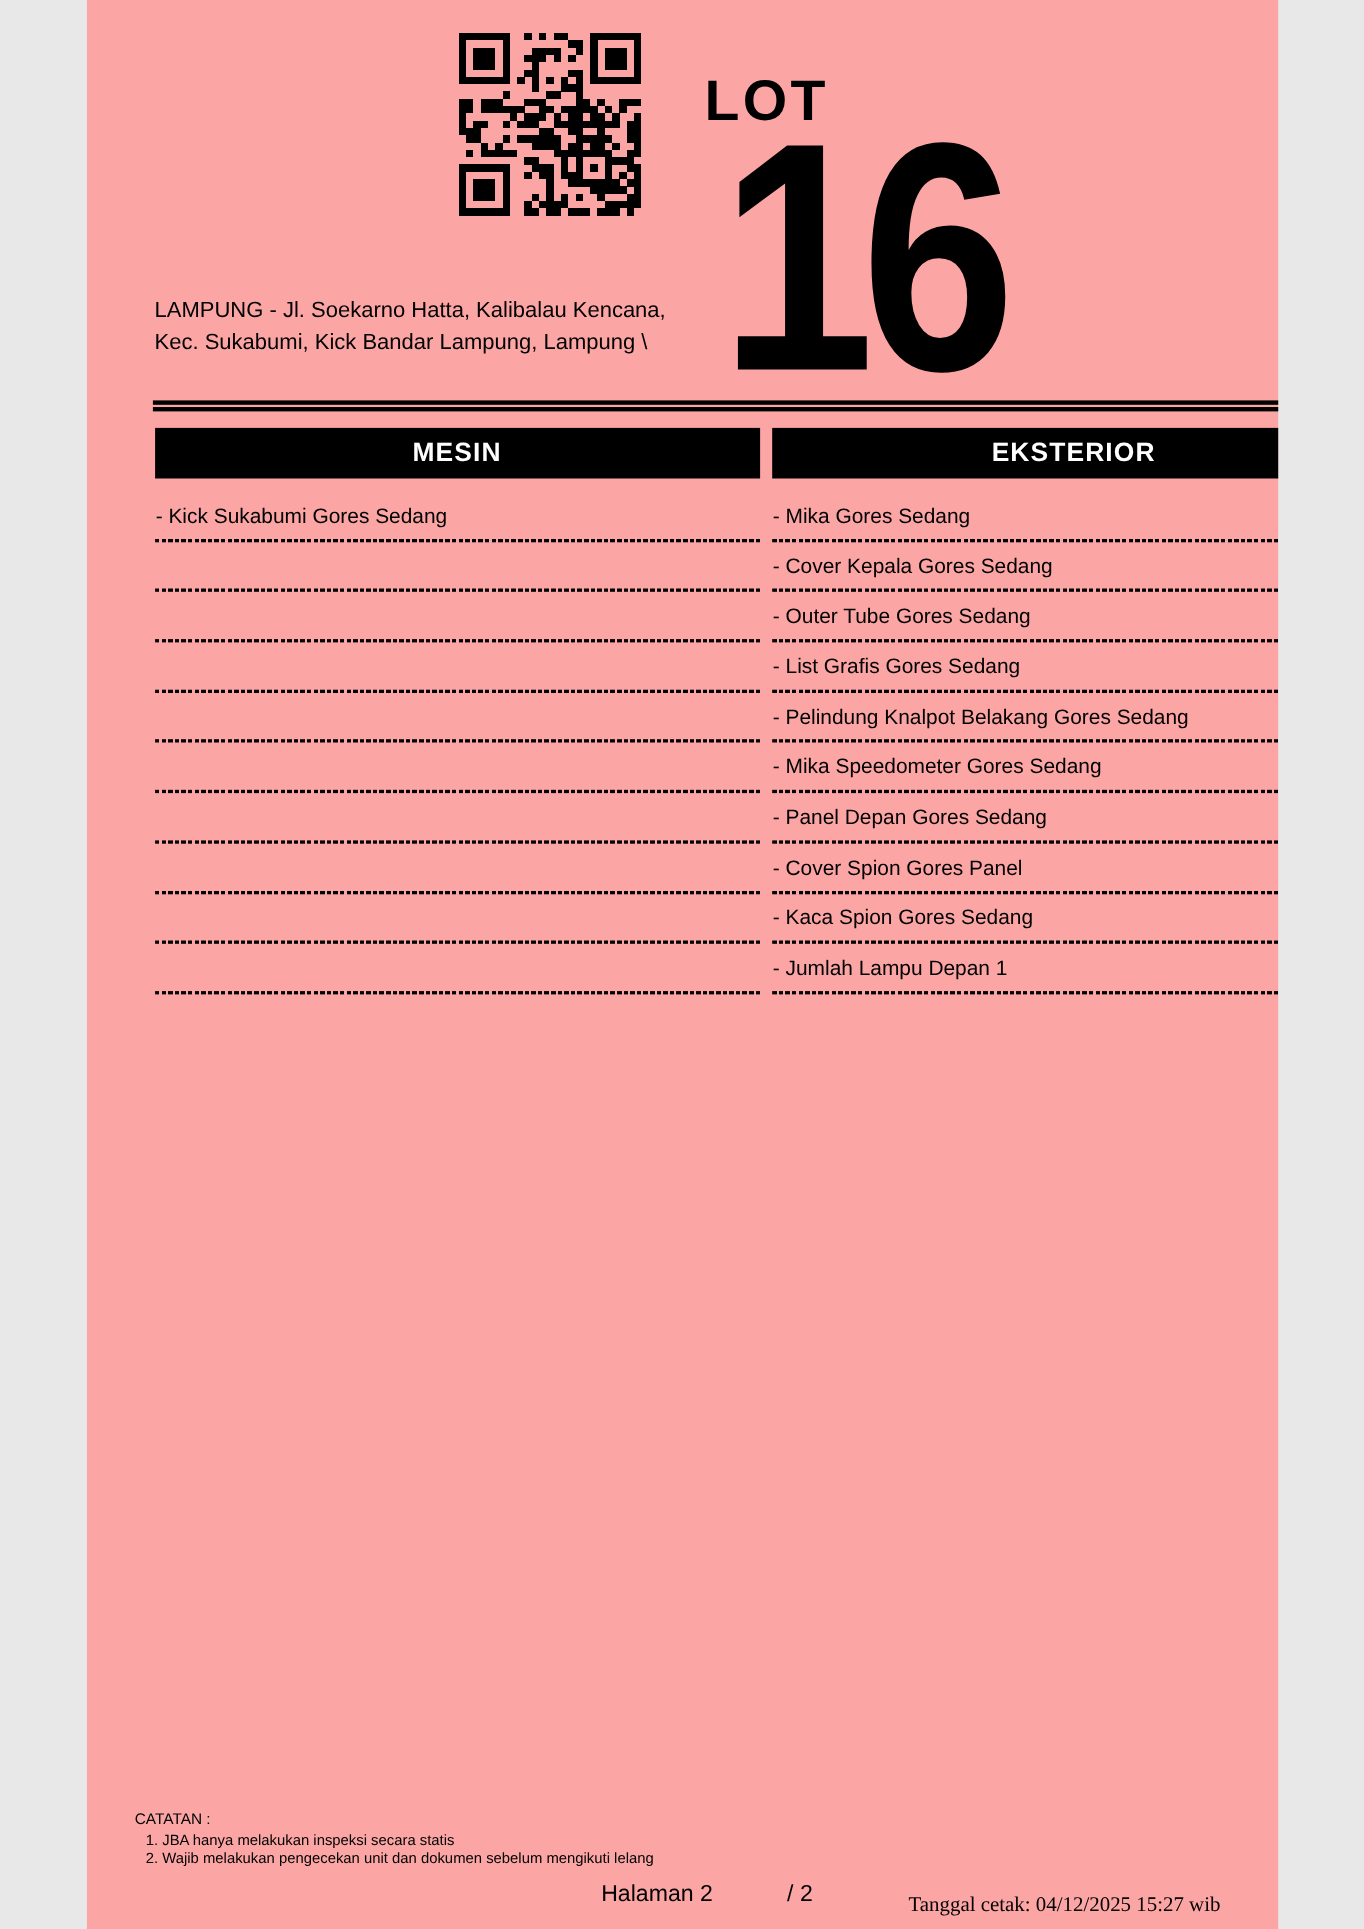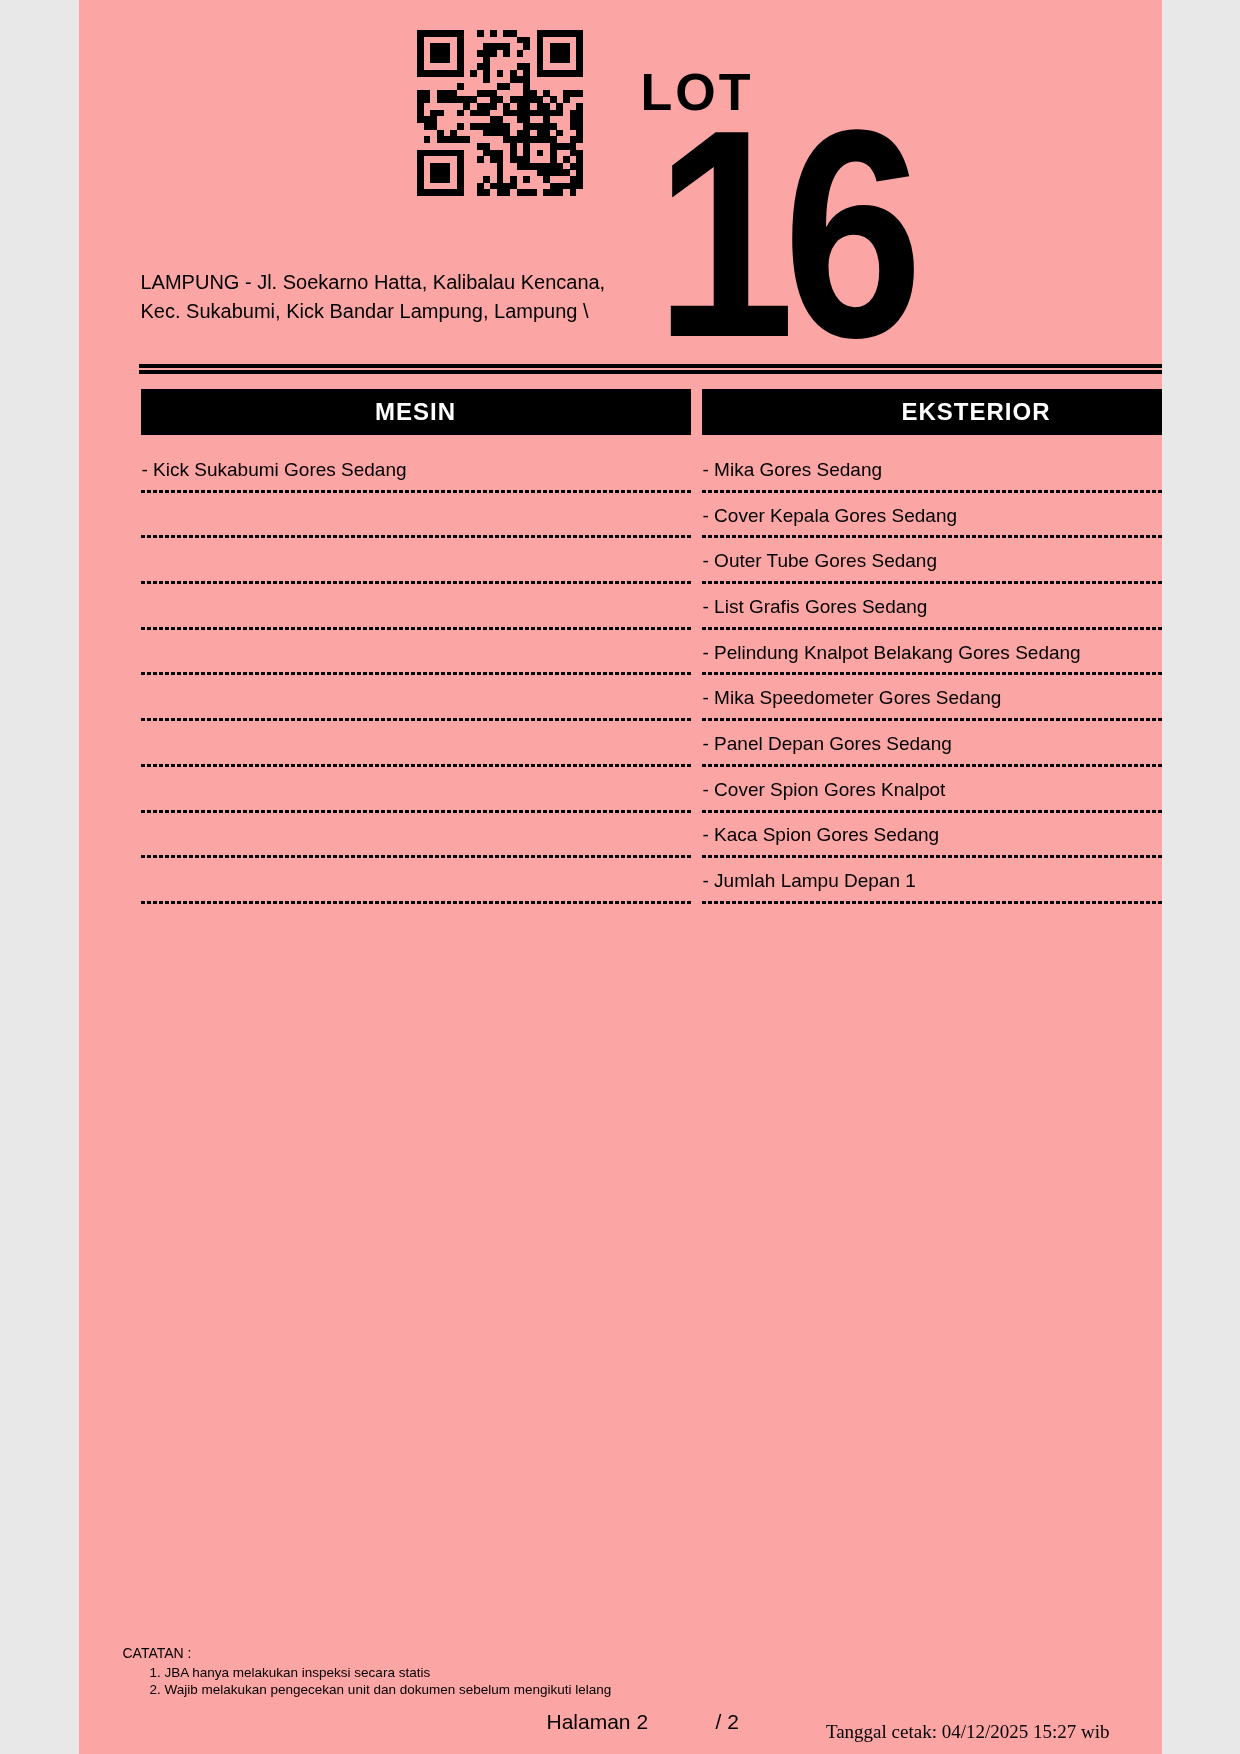--- a/index.html
+++ b/index.html
@@ -51,21 +51,21 @@
     font-size:19px;white-space:nowrap;
   }
   .row-sep{
     position:absolute;left:0;right:0;bottom:0;height:3px;
     background:repeating-linear-gradient(90deg,#000 0 4px,transparent 4px 6px);
   }
   .catatan-title{
     position:absolute;left:44px;top:1645px;font-size:14px;white-space:nowrap;
   }
   .catatan-notes{
-    position:absolute;left:54px;top:1664px;font-size:13.5px;line-height:17px;white-space:nowrap;margin-left:17px;
+    position:absolute;left:54px;top:1664px;font-size:13.5px;line-height:17px;white-space:nowrap;
   }
   .halaman{
     position:absolute;left:468px;top:1710px;font-size:21px;white-space:nowrap;
   }
   .page-total{
     position:absolute;left:637px;top:1710px;font-size:21px;white-space:nowrap;
   }
   .print-date{
     position:absolute;right:52px;top:1721px;font-size:19px;white-space:nowrap;font-family:Liberation Serif, serif;
   }
@@ -478,21 +478,21 @@
         </div>
       <div class="row">
           <span class="row-text">- Mika Speedometer Gores Sedang</span>
           <span class="row-sep"></span>
         </div>
       <div class="row">
           <span class="row-text">- Panel Depan Gores Sedang</span>
           <span class="row-sep"></span>
         </div>
       <div class="row">
-          <span class="row-text">- Cover Spion Gores Knalpot</span>
+          <span class="row-text">- Cover Spion Gores Panel</span>
           <span class="row-sep"></span>
         </div>
       <div class="row">
           <span class="row-text">- Kaca Spion Gores Sedang</span>
           <span class="row-sep"></span>
         </div>
       <div class="row">
           <span class="row-text">- Jumlah Lampu Depan 1</span>
           <span class="row-sep"></span>
         </div>

